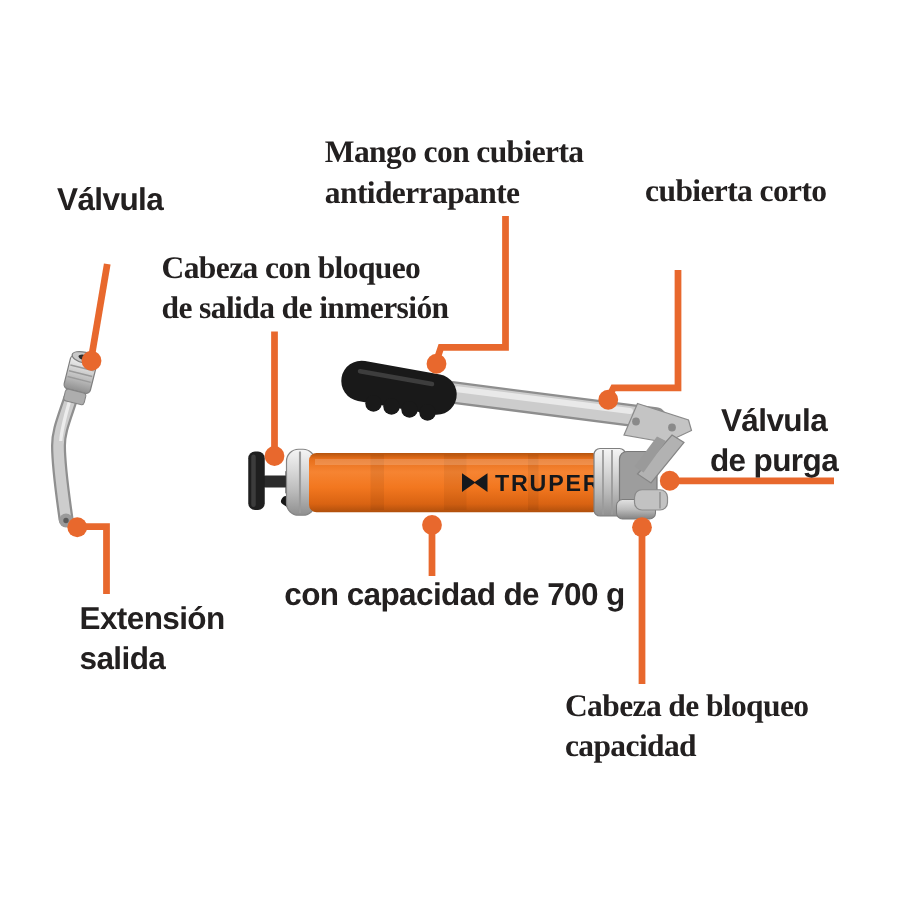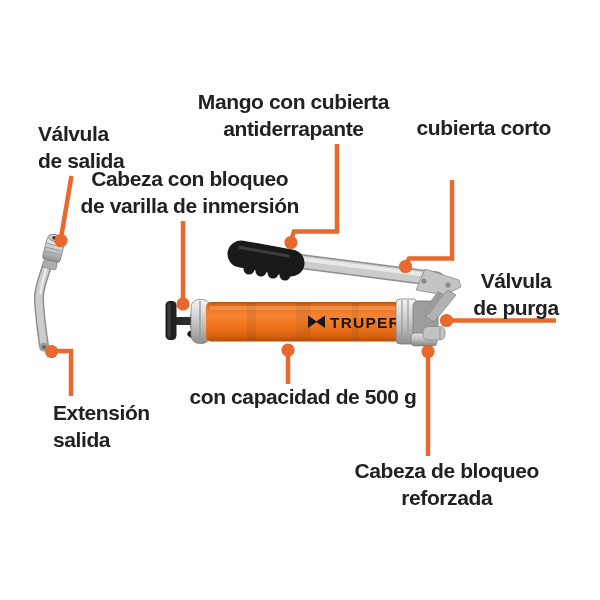--- a/index.html
+++ b/index.html
@@ -11,21 +11,21 @@
   .label{
     position:absolute;
     font-weight:700;
     font-size:21px;
     line-height:27px;
     letter-spacing:-0.4px;
     color:#232020;
     white-space:nowrap;
   }
   .label span{display:block;}
-  .align-right{text-align:center;}
+  .align-right{text-align:left;font-family:Liberation Serif, serif;}
   .align-center{text-align:center;}
   .align-left{text-align:left;}
 </style>
 </head>
 <body>
 
 <div class="stage">
 
   <svg class="illustration" viewBox="0 0 600 600">
     <defs>
@@ -144,26 +144,25 @@
       <circle cx="405.5" cy="266.5" r="6.6"></circle>
       <circle cx="446.5" cy="320.5" r="6.6"></circle>
       <circle cx="51.5" cy="351.5" r="6.6"></circle>
       <circle cx="288" cy="350" r="6.6"></circle>
       <circle cx="428" cy="351.5" r="6.6"></circle>
     </g>
   </svg>
 
   <div class="label align-left" style="left:38px; top:120px;">
     <span>Válvula</span>
-    <span>de salida</span>
   </div>
 
   <div class="label align-right" style="right:301px; top:165px;">
     <span>Cabeza con bloqueo</span>
-    <span>de varilla de inmersión</span>
+    <span>de salida de inmersión</span>
   </div>
 
   <div class="label align-right" style="right:211px; top:88px;">
     <span>Mango con cubierta</span>
     <span>antiderrapante</span>
   </div>
 
   <div class="label align-right" style="right:49px; top:114px;">
     <span>cubierta corto</span>
   </div>
@@ -172,21 +171,21 @@
     <span>Válvula</span>
     <span>de purga</span>
   </div>
 
   <div class="label align-left" style="left:53px; top:399px;">
     <span>Extensión</span>
     <span>salida</span>
   </div>
 
   <div class="label align-center" style="left:153px; top:383px; width:300px;">
-    <span>con capacidad de 500 g</span>
+    <span>con capacidad de 700 g</span>
   </div>
 
   <div class="label align-right" style="right:61px; top:457px;">
     <span>Cabeza de bloqueo</span>
-    <span>reforzada</span>
+    <span>capacidad</span>
   </div>
 
 </div>
 
 </body></html>

